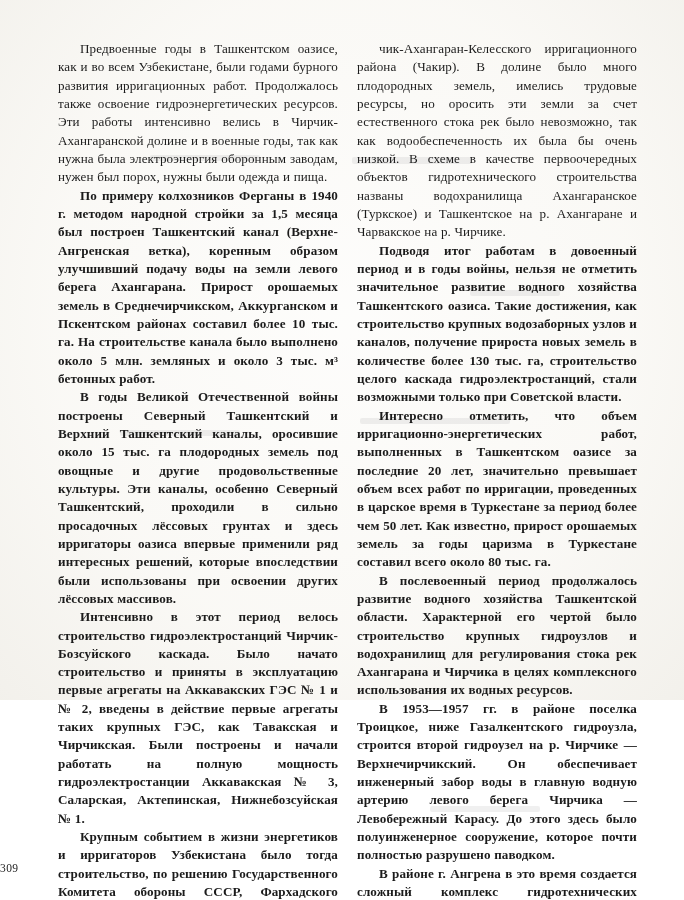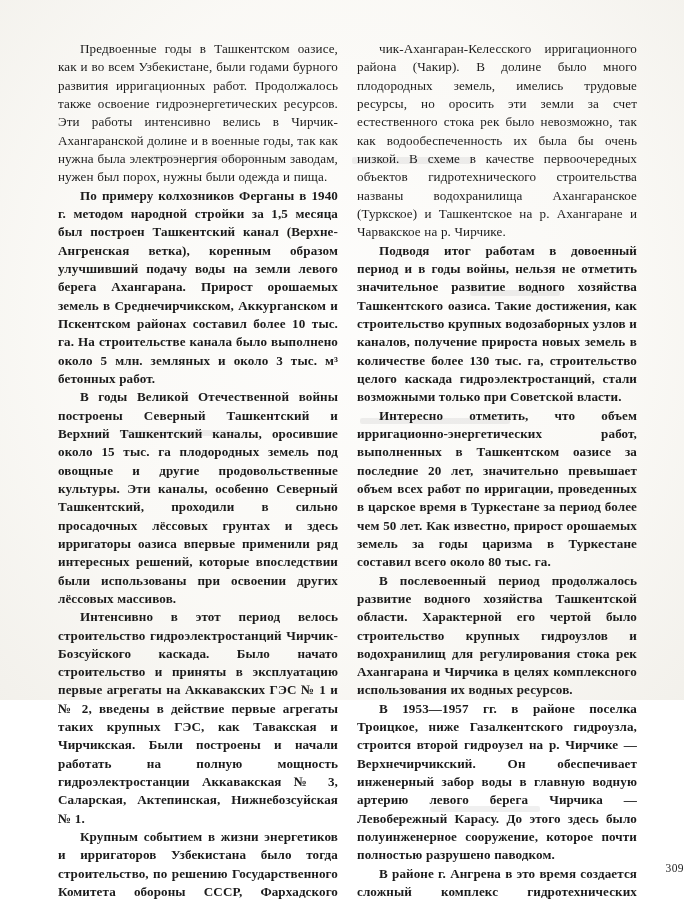--- a/index.html
+++ b/index.html
@@ -63,21 +63,21 @@
   p.para + p.para {
     margin-top: 0;
     font-weight: bold;
   }
 
   .page-number {
     position: absolute;
     left: 0;
     right: 0;
     top: 862px;
-    text-align: right;
+    text-align: left;
     font-size: 11.5px;
     font-family: "Liberation Serif", "DejaVu Serif", serif;
     color: #222;
     letter-spacing: 0.4px;
   }
 
   
   .speck {
     position: absolute;
     pointer-events: none;

